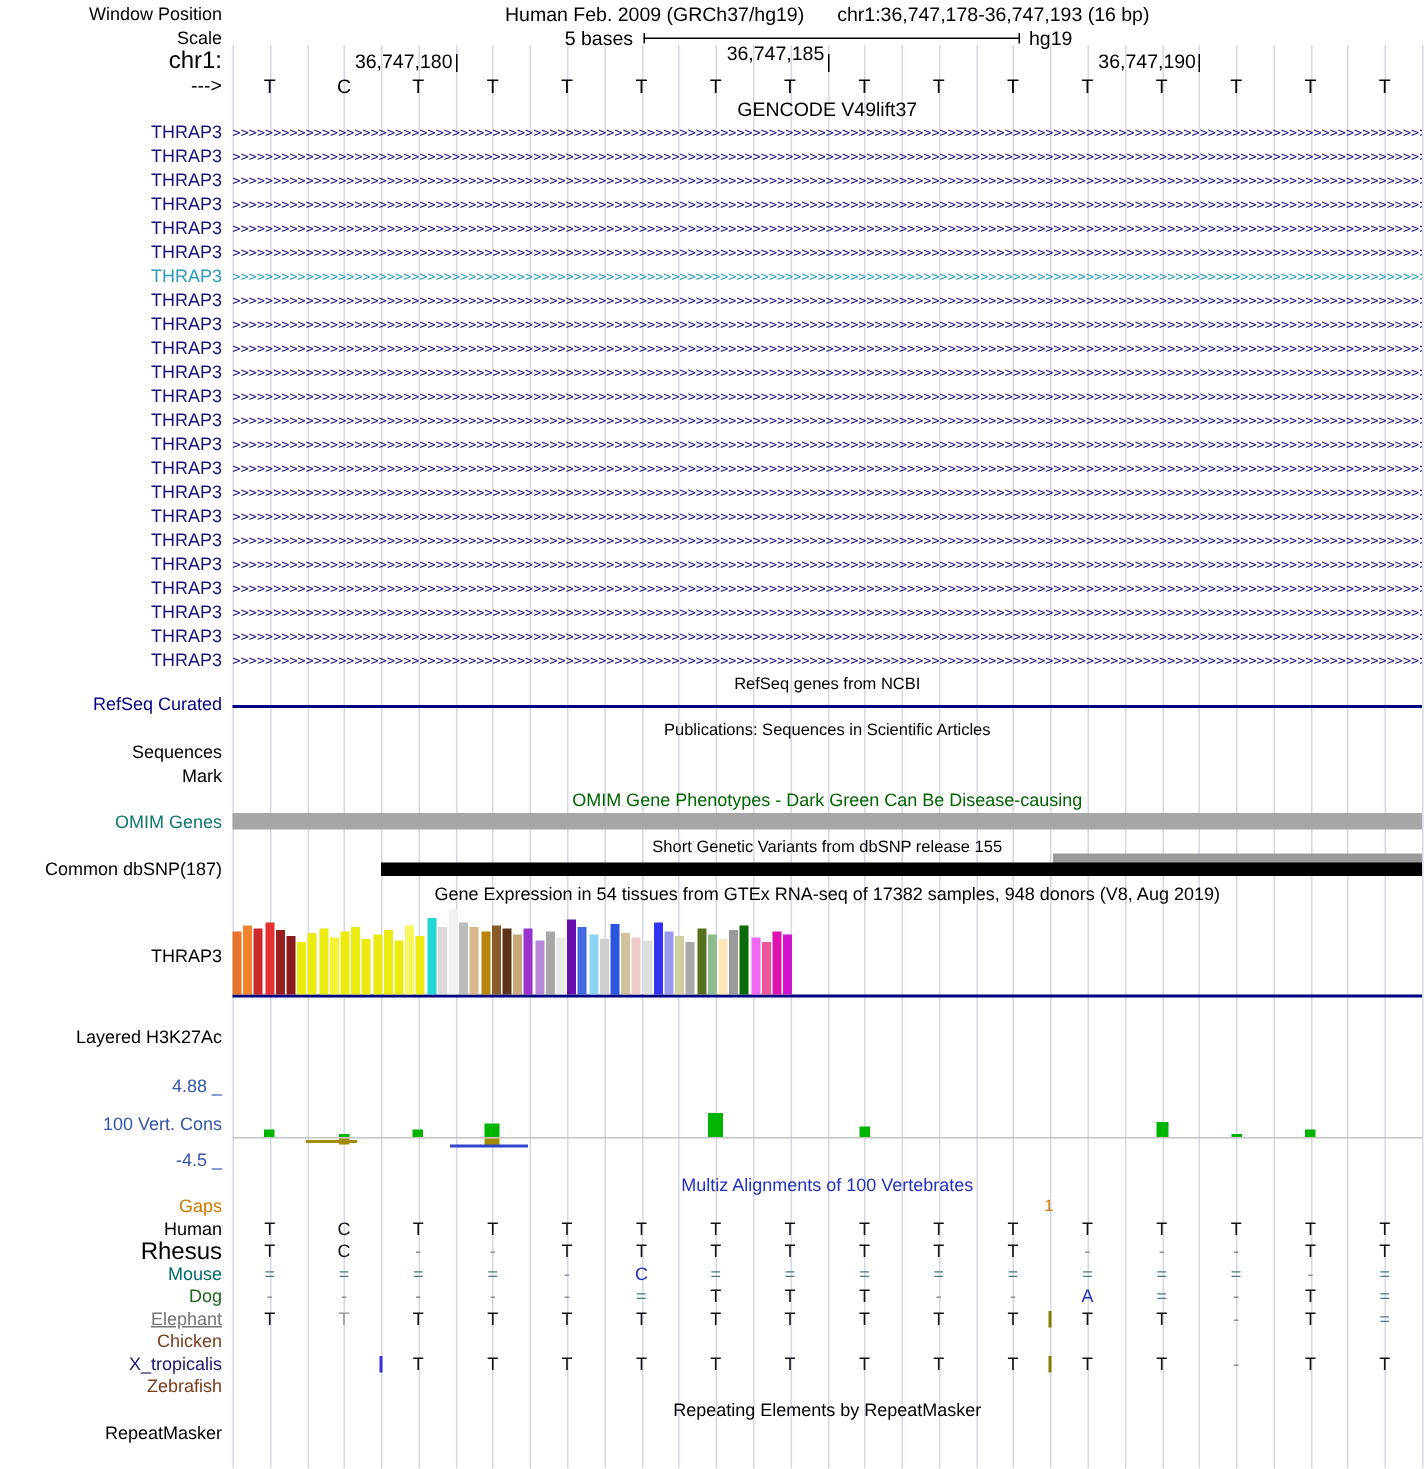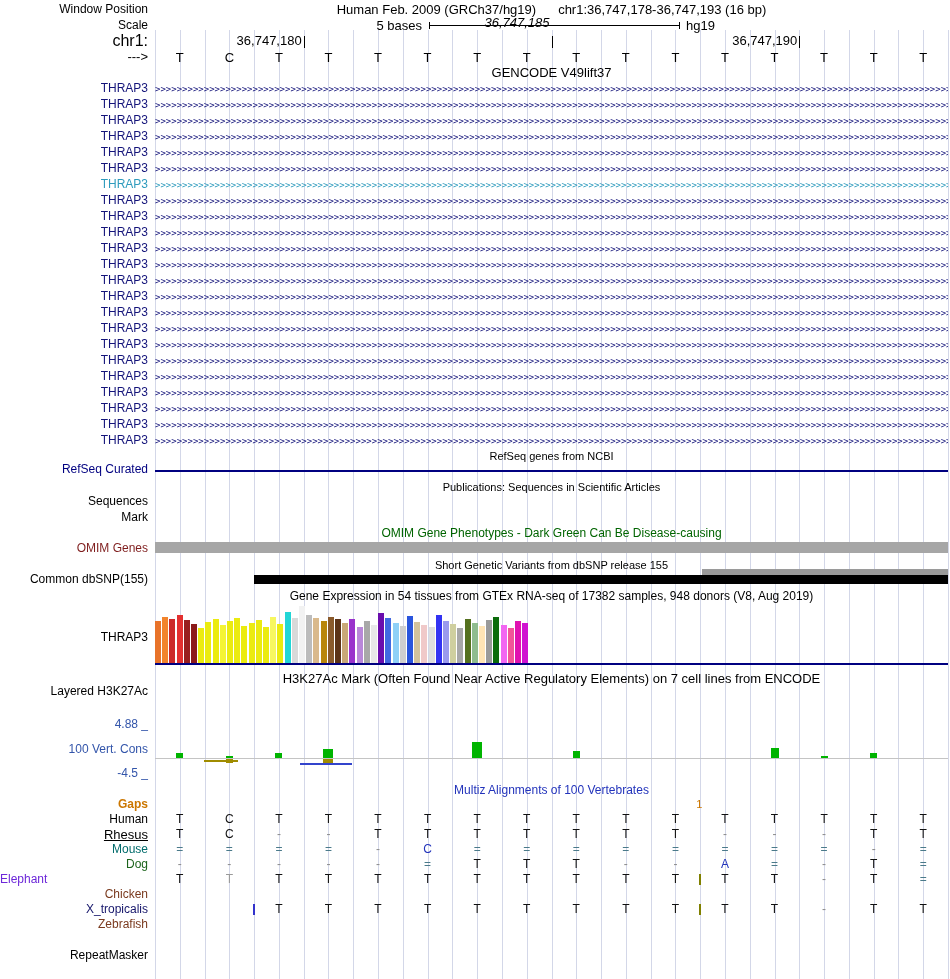--- a/index.html
+++ b/index.html
@@ -70,46 +70,46 @@
   <div class="ct small" style="top:450px">RefSeq genes from NCBI</div>
   <div class="lab" style="top:462px;color:#000080">RefSeq Curated</div>
   <div style="position:absolute;left:155px;top:470px;width:793px;height:2px;background:#000080;"></div>
 
   <div class="ct small" style="top:481px">Publications: Sequences in Scientific Articles</div>
   <div class="lab" style="top:494px">Sequences</div>
   <div class="lab" style="top:510px">Mark</div>
 
   <div class="ct" style="top:527px;color:#006400">OMIM Gene Phenotypes - Dark Green Can Be Disease-causing</div>
   <div style="position:absolute;left:155px;top:542px;width:793px;height:11px;background:#a6a6a6;"></div>
-  <div class="lab" style="top:541px;color:#7f1d1d">OMIM Genes</div>
+  <div class="lab" style="top:541px;color:#0f766e">OMIM Genes</div>
 
   <div class="ct small" style="top:559px">Short Genetic Variants from dbSNP release 155</div>
   <div style="position:absolute;left:702px;top:569px;width:246px;height:7px;background:#9a9a9a;"></div>
   <div style="position:absolute;left:254px;top:575px;width:694px;height:9px;background:#000;"></div>
-  <div class="lab" style="top:572px">Common dbSNP(155)</div>
+  <div class="lab" style="top:572px">Common dbSNP(187)</div>
 
   <div class="ct" style="top:590px">Gene Expression in 54 tissues from GTEx RNA-seq of 17382 samples, 948 donors (V8, Aug 2019)</div>
   <div class="lab" style="top:630px">THRAP3</div>
   <div style="position:absolute;left:155px;top:663px;width:793px;height:2px;background:#000080;"></div>
 
-  <div class="ct" style="top:672px;font-size:13px">H3K27Ac Mark (Often Found Near Active Regulatory Elements) on 7 cell lines from ENCODE</div>
   <div class="lab" style="top:684px">Layered H3K27Ac</div>
 
   <div class="lab" style="top:717px;color:#3355aa">4.88 _</div>
   <div class="lab" style="top:742px;color:#3355aa">100 Vert. Cons</div>
   <div class="lab" style="top:766px;color:#3355aa">-4.5 _</div>
   <div style="position:absolute;left:155px;top:758px;width:793px;height:1px;background:#c4c4c4;"></div>
 
   <div class="ct" style="top:784px;color:#2233bb">Multiz Alignments of 100 Vertebrates</div>
 
+  <div class="ct" style="top:934px">Repeating Elements by RepeatMasker</div>
   <div class="lab" style="top:948px">RepeatMasker</div>
 
 <div style="position: absolute; left: 225.688px; top: 33px; width: 76px; text-align: right; font-size: 13px;">36,747,180</div>
     <div style="position: absolute; left: 303.688px; top: 36px; width: 1px; height: 12px; background: rgb(0, 0, 0);"></div>
-    <div style="position: absolute; left: 473.5px; top: 15px; width: 76px; text-align: right; font-size: 13px; font-style: italic;">36,747,185</div>
+    <div style="position: absolute; left: 473.5px; top: 28px; width: 76px; text-align: right; font-size: 13px;">36,747,185</div>
     <div style="position: absolute; left: 551.5px; top: 36px; width: 1px; height: 12px; background: rgb(0, 0, 0);"></div>
     <div style="position: absolute; left: 721.312px; top: 33px; width: 76px; text-align: right; font-size: 13px;">36,747,190</div>
     <div style="position: absolute; left: 799.312px; top: 36px; width: 1px; height: 12px; background: rgb(0, 0, 0);"></div>
     <div style="position: absolute; left: 169.781px; top: 50px; width: 20px; text-align: center; font-size: 13px;">T</div>
     <div style="position: absolute; left: 219.344px; top: 50px; width: 20px; text-align: center; font-size: 13px;">C</div>
     <div style="position: absolute; left: 268.906px; top: 50px; width: 20px; text-align: center; font-size: 13px;">T</div>
     <div style="position: absolute; left: 318.469px; top: 50px; width: 20px; text-align: center; font-size: 13px;">T</div>
     <div style="position: absolute; left: 368.031px; top: 50px; width: 20px; text-align: center; font-size: 13px;">T</div>
     <div style="position: absolute; left: 417.594px; top: 50px; width: 20px; text-align: center; font-size: 13px;">T</div>
     <div style="position: absolute; left: 467.156px; top: 50px; width: 20px; text-align: center; font-size: 13px;">T</div>
@@ -226,40 +226,40 @@
     <div style="position: absolute; left: 275.406px; top: 753px; width: 7px; height: 5px; background: rgb(0, 180, 0);"></div>
     <div style="position: absolute; left: 323.469px; top: 749px; width: 10px; height: 9px; background: rgb(0, 180, 0);"></div>
     <div style="position: absolute; left: 323.469px; top: 759px; width: 10px; height: 5px; background: rgb(160, 140, 0);"></div>
     <div style="position: absolute; left: 472.156px; top: 742px; width: 10px; height: 16px; background: rgb(0, 180, 0);"></div>
     <div style="position: absolute; left: 572.781px; top: 751px; width: 7px; height: 7px; background: rgb(0, 180, 0);"></div>
     <div style="position: absolute; left: 770.531px; top: 748px; width: 8px; height: 10px; background: rgb(0, 180, 0);"></div>
     <div style="position: absolute; left: 820.594px; top: 756px; width: 7px; height: 2px; background: rgb(0, 180, 0);"></div>
     <div style="position: absolute; left: 870.156px; top: 753px; width: 7px; height: 5px; background: rgb(0, 180, 0);"></div>
     <div style="position: absolute; left: 204px; top: 760px; width: 34px; height: 2px; background: rgb(160, 140, 0);"></div>
     <div style="position: absolute; left: 300px; top: 763px; width: 52px; height: 2px; background: rgb(51, 68, 204);"></div>
-    <div style="position: absolute; left: 0px; top: 797px; width: 148px; text-align: right; font-size: 12px; line-height: 15px; color: rgb(204, 119, 0); font-weight: bold;">Gaps</div>
+    <div style="position: absolute; left: 0px; top: 797px; width: 148px; text-align: right; font-size: 12px; line-height: 15px; color: rgb(204, 119, 0);">Gaps</div>
     <div style="position: absolute; left: 696.188px; top: 797px; width: 12px; font-size: 11px; line-height: 15px; color: rgb(204, 119, 0);">1</div>
     <div style="position: absolute; left: 0px; top: 812px; width: 148px; text-align: right; font-size: 12px; line-height: 15px; color: rgb(0, 0, 0);">Human</div>
     <div style="position: absolute; left: 169.781px; top: 812px; width: 20px; text-align: center; font-size: 12px; line-height: 15px; color: rgb(17, 17, 17);">T</div>
     <div style="position: absolute; left: 219.344px; top: 812px; width: 20px; text-align: center; font-size: 12px; line-height: 15px; color: rgb(17, 17, 17);">C</div>
     <div style="position: absolute; left: 268.906px; top: 812px; width: 20px; text-align: center; font-size: 12px; line-height: 15px; color: rgb(17, 17, 17);">T</div>
     <div style="position: absolute; left: 318.469px; top: 812px; width: 20px; text-align: center; font-size: 12px; line-height: 15px; color: rgb(17, 17, 17);">T</div>
     <div style="position: absolute; left: 368.031px; top: 812px; width: 20px; text-align: center; font-size: 12px; line-height: 15px; color: rgb(17, 17, 17);">T</div>
     <div style="position: absolute; left: 417.594px; top: 812px; width: 20px; text-align: center; font-size: 12px; line-height: 15px; color: rgb(17, 17, 17);">T</div>
     <div style="position: absolute; left: 467.156px; top: 812px; width: 20px; text-align: center; font-size: 12px; line-height: 15px; color: rgb(17, 17, 17);">T</div>
     <div style="position: absolute; left: 516.719px; top: 812px; width: 20px; text-align: center; font-size: 12px; line-height: 15px; color: rgb(17, 17, 17);">T</div>
     <div style="position: absolute; left: 566.281px; top: 812px; width: 20px; text-align: center; font-size: 12px; line-height: 15px; color: rgb(17, 17, 17);">T</div>
     <div style="position: absolute; left: 615.844px; top: 812px; width: 20px; text-align: center; font-size: 12px; line-height: 15px; color: rgb(17, 17, 17);">T</div>
     <div style="position: absolute; left: 665.406px; top: 812px; width: 20px; text-align: center; font-size: 12px; line-height: 15px; color: rgb(17, 17, 17);">T</div>
     <div style="position: absolute; left: 714.969px; top: 812px; width: 20px; text-align: center; font-size: 12px; line-height: 15px; color: rgb(17, 17, 17);">T</div>
     <div style="position: absolute; left: 764.531px; top: 812px; width: 20px; text-align: center; font-size: 12px; line-height: 15px; color: rgb(17, 17, 17);">T</div>
     <div style="position: absolute; left: 814.094px; top: 812px; width: 20px; text-align: center; font-size: 12px; line-height: 15px; color: rgb(17, 17, 17);">T</div>
     <div style="position: absolute; left: 863.656px; top: 812px; width: 20px; text-align: center; font-size: 12px; line-height: 15px; color: rgb(17, 17, 17);">T</div>
     <div style="position: absolute; left: 913.219px; top: 812px; width: 20px; text-align: center; font-size: 12px; line-height: 15px; color: rgb(17, 17, 17);">T</div>
-    <div style="position: absolute; left: 0px; top: 827px; width: 148px; text-align: right; font-size: 13px; line-height: 15px; color: rgb(0, 0, 0); text-decoration: underline;">Rhesus</div>
+    <div style="position: absolute; left: 0px; top: 827px; width: 148px; text-align: right; font-size: 16px; line-height: 15px; color: rgb(0, 0, 0);">Rhesus</div>
     <div style="position: absolute; left: 169.781px; top: 827px; width: 20px; text-align: center; font-size: 12px; line-height: 15px; color: rgb(17, 17, 17);">T</div>
     <div style="position: absolute; left: 219.344px; top: 827px; width: 20px; text-align: center; font-size: 12px; line-height: 15px; color: rgb(17, 17, 17);">C</div>
     <div style="position: absolute; left: 268.906px; top: 827px; width: 20px; text-align: center; font-size: 12px; line-height: 15px; color: rgb(138, 138, 138);">-</div>
     <div style="position: absolute; left: 318.469px; top: 827px; width: 20px; text-align: center; font-size: 12px; line-height: 15px; color: rgb(138, 138, 138);">-</div>
     <div style="position: absolute; left: 368.031px; top: 827px; width: 20px; text-align: center; font-size: 12px; line-height: 15px; color: rgb(17, 17, 17);">T</div>
     <div style="position: absolute; left: 417.594px; top: 827px; width: 20px; text-align: center; font-size: 12px; line-height: 15px; color: rgb(17, 17, 17);">T</div>
     <div style="position: absolute; left: 467.156px; top: 827px; width: 20px; text-align: center; font-size: 12px; line-height: 15px; color: rgb(17, 17, 17);">T</div>
     <div style="position: absolute; left: 516.719px; top: 827px; width: 20px; text-align: center; font-size: 12px; line-height: 15px; color: rgb(17, 17, 17);">T</div>
     <div style="position: absolute; left: 566.281px; top: 827px; width: 20px; text-align: center; font-size: 12px; line-height: 15px; color: rgb(17, 17, 17);">T</div>
     <div style="position: absolute; left: 615.844px; top: 827px; width: 20px; text-align: center; font-size: 12px; line-height: 15px; color: rgb(17, 17, 17);">T</div>
@@ -296,21 +296,21 @@
     <div style="position: absolute; left: 467.156px; top: 857px; width: 20px; text-align: center; font-size: 12px; line-height: 15px; color: rgb(17, 17, 17);">T</div>
     <div style="position: absolute; left: 516.719px; top: 857px; width: 20px; text-align: center; font-size: 12px; line-height: 15px; color: rgb(17, 17, 17);">T</div>
     <div style="position: absolute; left: 566.281px; top: 857px; width: 20px; text-align: center; font-size: 12px; line-height: 15px; color: rgb(17, 17, 17);">T</div>
     <div style="position: absolute; left: 615.844px; top: 857px; width: 20px; text-align: center; font-size: 12px; line-height: 15px; color: rgb(138, 138, 138);">-</div>
     <div style="position: absolute; left: 665.406px; top: 857px; width: 20px; text-align: center; font-size: 12px; line-height: 15px; color: rgb(138, 138, 138);">-</div>
     <div style="position: absolute; left: 714.969px; top: 857px; width: 20px; text-align: center; font-size: 12px; line-height: 15px; color: rgb(34, 51, 187);">A</div>
     <div style="position: absolute; left: 764.531px; top: 857px; width: 20px; text-align: center; font-size: 12px; line-height: 15px; color: rgb(74, 122, 138);">=</div>
     <div style="position: absolute; left: 814.094px; top: 857px; width: 20px; text-align: center; font-size: 12px; line-height: 15px; color: rgb(138, 138, 138);">-</div>
     <div style="position: absolute; left: 863.656px; top: 857px; width: 20px; text-align: center; font-size: 12px; line-height: 15px; color: rgb(17, 17, 17);">T</div>
     <div style="position: absolute; left: 913.219px; top: 857px; width: 20px; text-align: center; font-size: 12px; line-height: 15px; color: rgb(74, 122, 138);">=</div>
-    <div style="position: absolute; left: 0px; top: 872px; width: 148px; font-size: 12px; line-height: 15px; color: #6d28d9;">Elephant</div>
+    <div style="position: absolute; left: 0px; top: 872px; width: 148px; text-align: right; font-size: 12px; line-height: 15px; color: #737373; text-decoration: underline;">Elephant</div>
     <div style="position: absolute; left: 169.781px; top: 872px; width: 20px; text-align: center; font-size: 12px; line-height: 15px; color: rgb(17, 17, 17);">T</div>
     <div style="position: absolute; left: 219.344px; top: 872px; width: 20px; text-align: center; font-size: 12px; line-height: 15px; color: rgb(154, 154, 154);">T</div>
     <div style="position: absolute; left: 268.906px; top: 872px; width: 20px; text-align: center; font-size: 12px; line-height: 15px; color: rgb(17, 17, 17);">T</div>
     <div style="position: absolute; left: 318.469px; top: 872px; width: 20px; text-align: center; font-size: 12px; line-height: 15px; color: rgb(17, 17, 17);">T</div>
     <div style="position: absolute; left: 368.031px; top: 872px; width: 20px; text-align: center; font-size: 12px; line-height: 15px; color: rgb(17, 17, 17);">T</div>
     <div style="position: absolute; left: 417.594px; top: 872px; width: 20px; text-align: center; font-size: 12px; line-height: 15px; color: rgb(17, 17, 17);">T</div>
     <div style="position: absolute; left: 467.156px; top: 872px; width: 20px; text-align: center; font-size: 12px; line-height: 15px; color: rgb(17, 17, 17);">T</div>
     <div style="position: absolute; left: 516.719px; top: 872px; width: 20px; text-align: center; font-size: 12px; line-height: 15px; color: rgb(17, 17, 17);">T</div>
     <div style="position: absolute; left: 566.281px; top: 872px; width: 20px; text-align: center; font-size: 12px; line-height: 15px; color: rgb(17, 17, 17);">T</div>
     <div style="position: absolute; left: 615.844px; top: 872px; width: 20px; text-align: center; font-size: 12px; line-height: 15px; color: rgb(17, 17, 17);">T</div>

